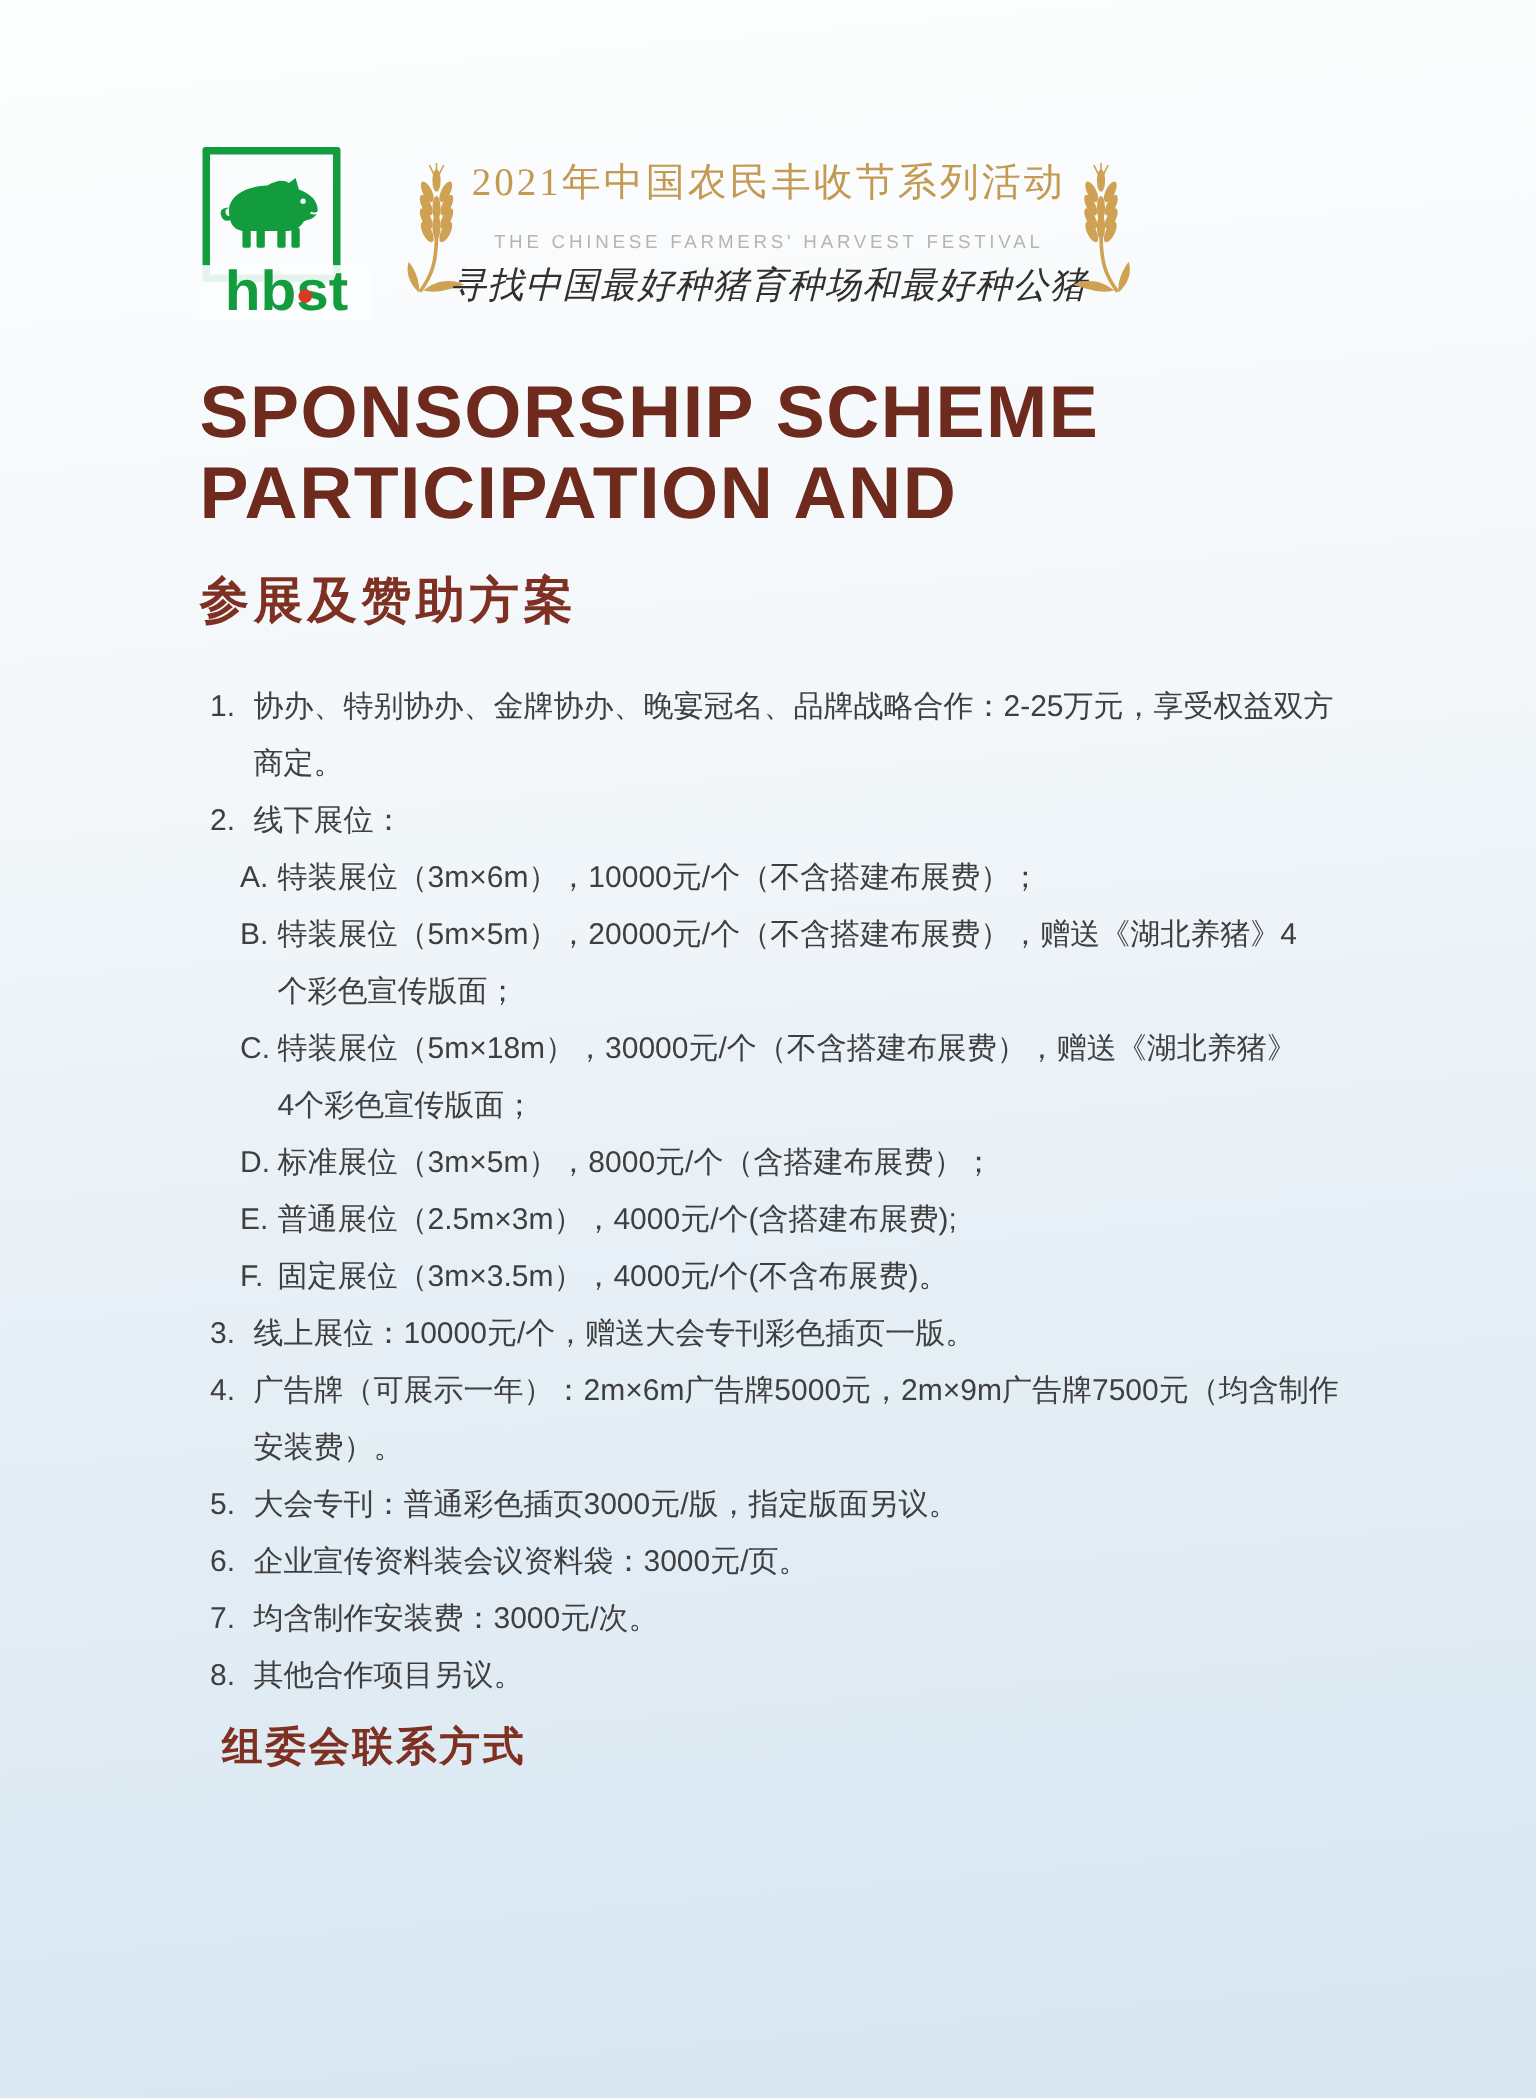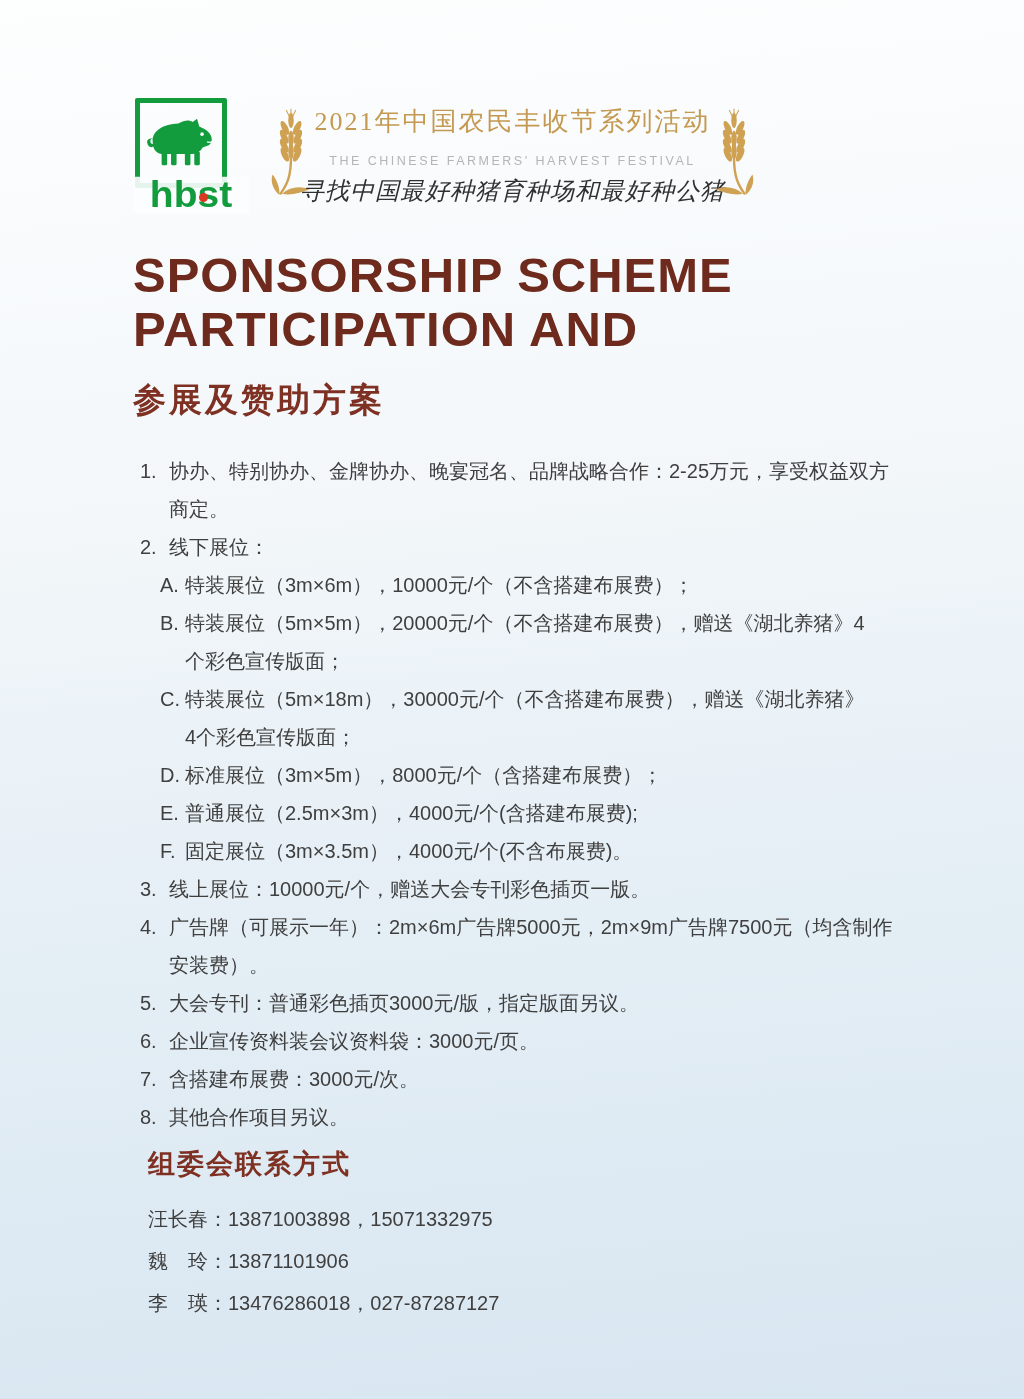--- a/index.html
+++ b/index.html
@@ -190,30 +190,25 @@
     <div class="item">
       <span class="num">5.</span>
       <div class="txt">大会专刊：普通彩色插页3000元/版，指定版面另议。</div>
     </div>
     <div class="item">
       <span class="num">6.</span>
       <div class="txt">企业宣传资料装会议资料袋：3000元/页。</div>
     </div>
     <div class="item">
       <span class="num">7.</span>
-      <div class="txt">含搭建布展费：3000元/次。</div>
+      <div class="txt">均含制作安装费：3000元/次。</div>
     </div>
     <div class="item">
       <span class="num">8.</span>
       <div class="txt">其他合作项目另议。</div>
     </div>
   </div>
 
   <div class="contact">
     <div class="contact-heading">组委会联系方式</div>
-    <div class="contact-list">
-      <div>汪长春：13871003898，15071332975</div>
-      <div>魏　玲：13871101906</div>
-      <div>李　瑛：13476286018，027-87287127</div>
-    </div>
   </div>
 
 </div>
 
 </body></html>

